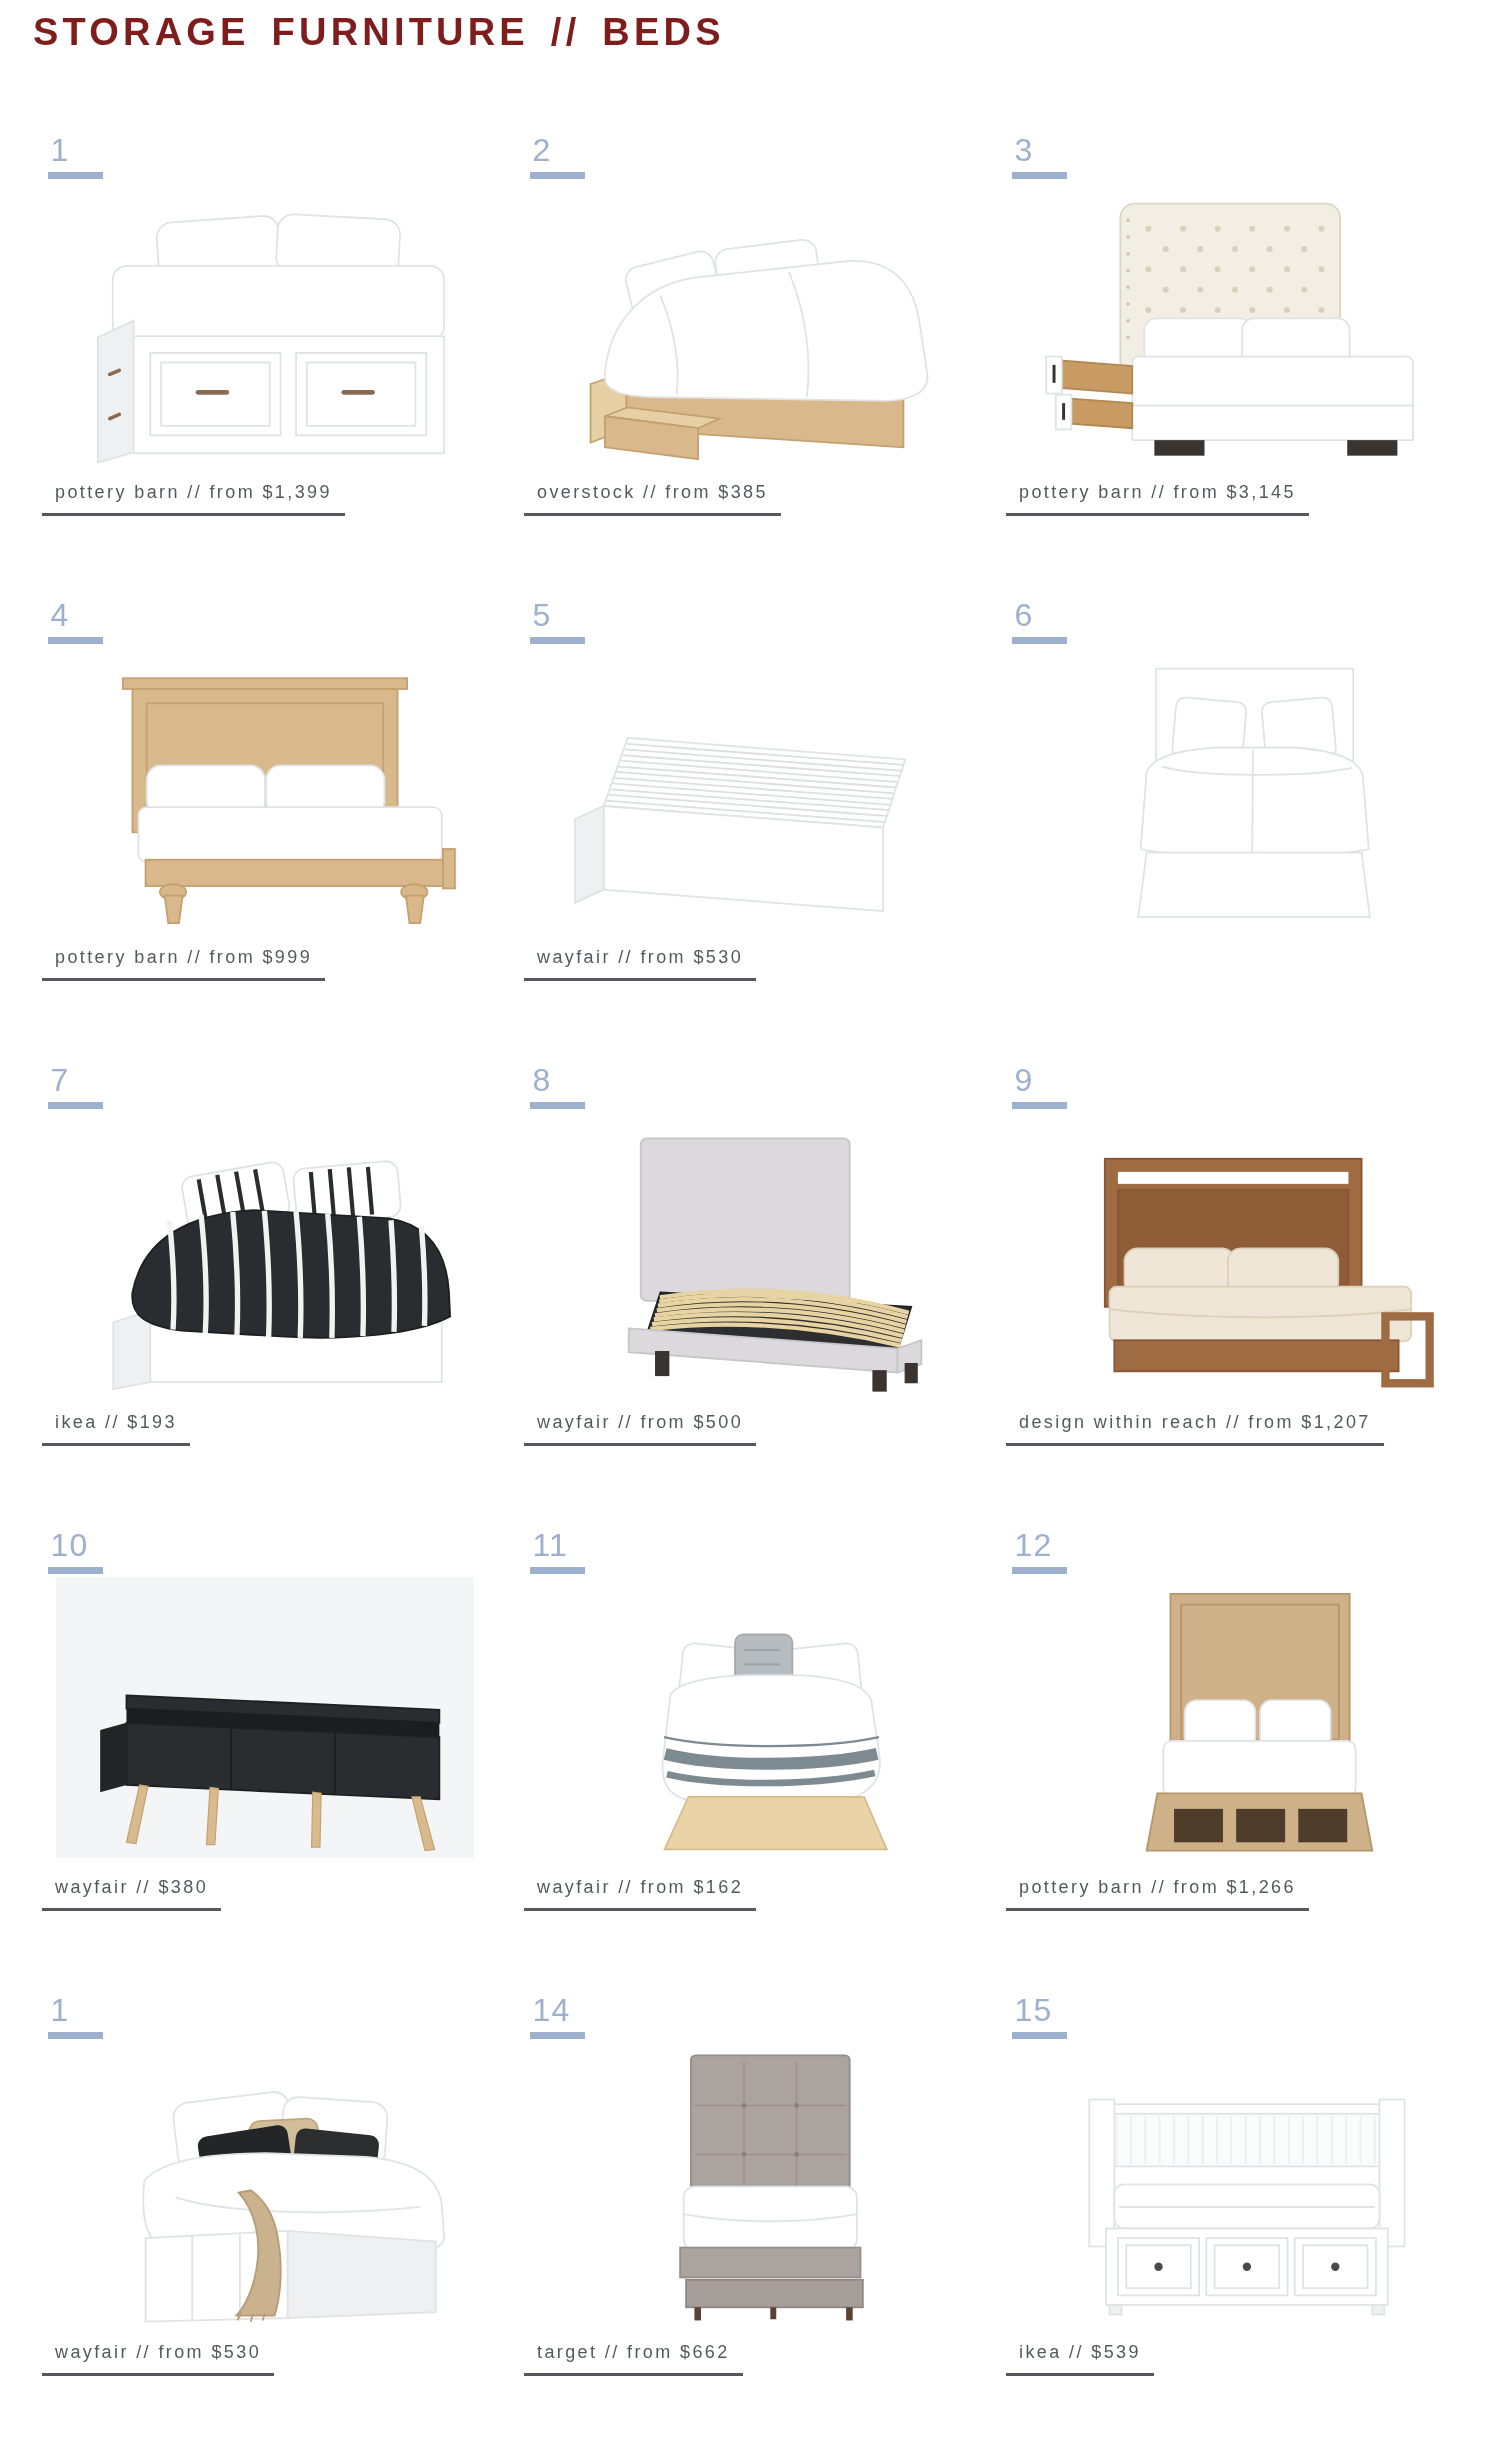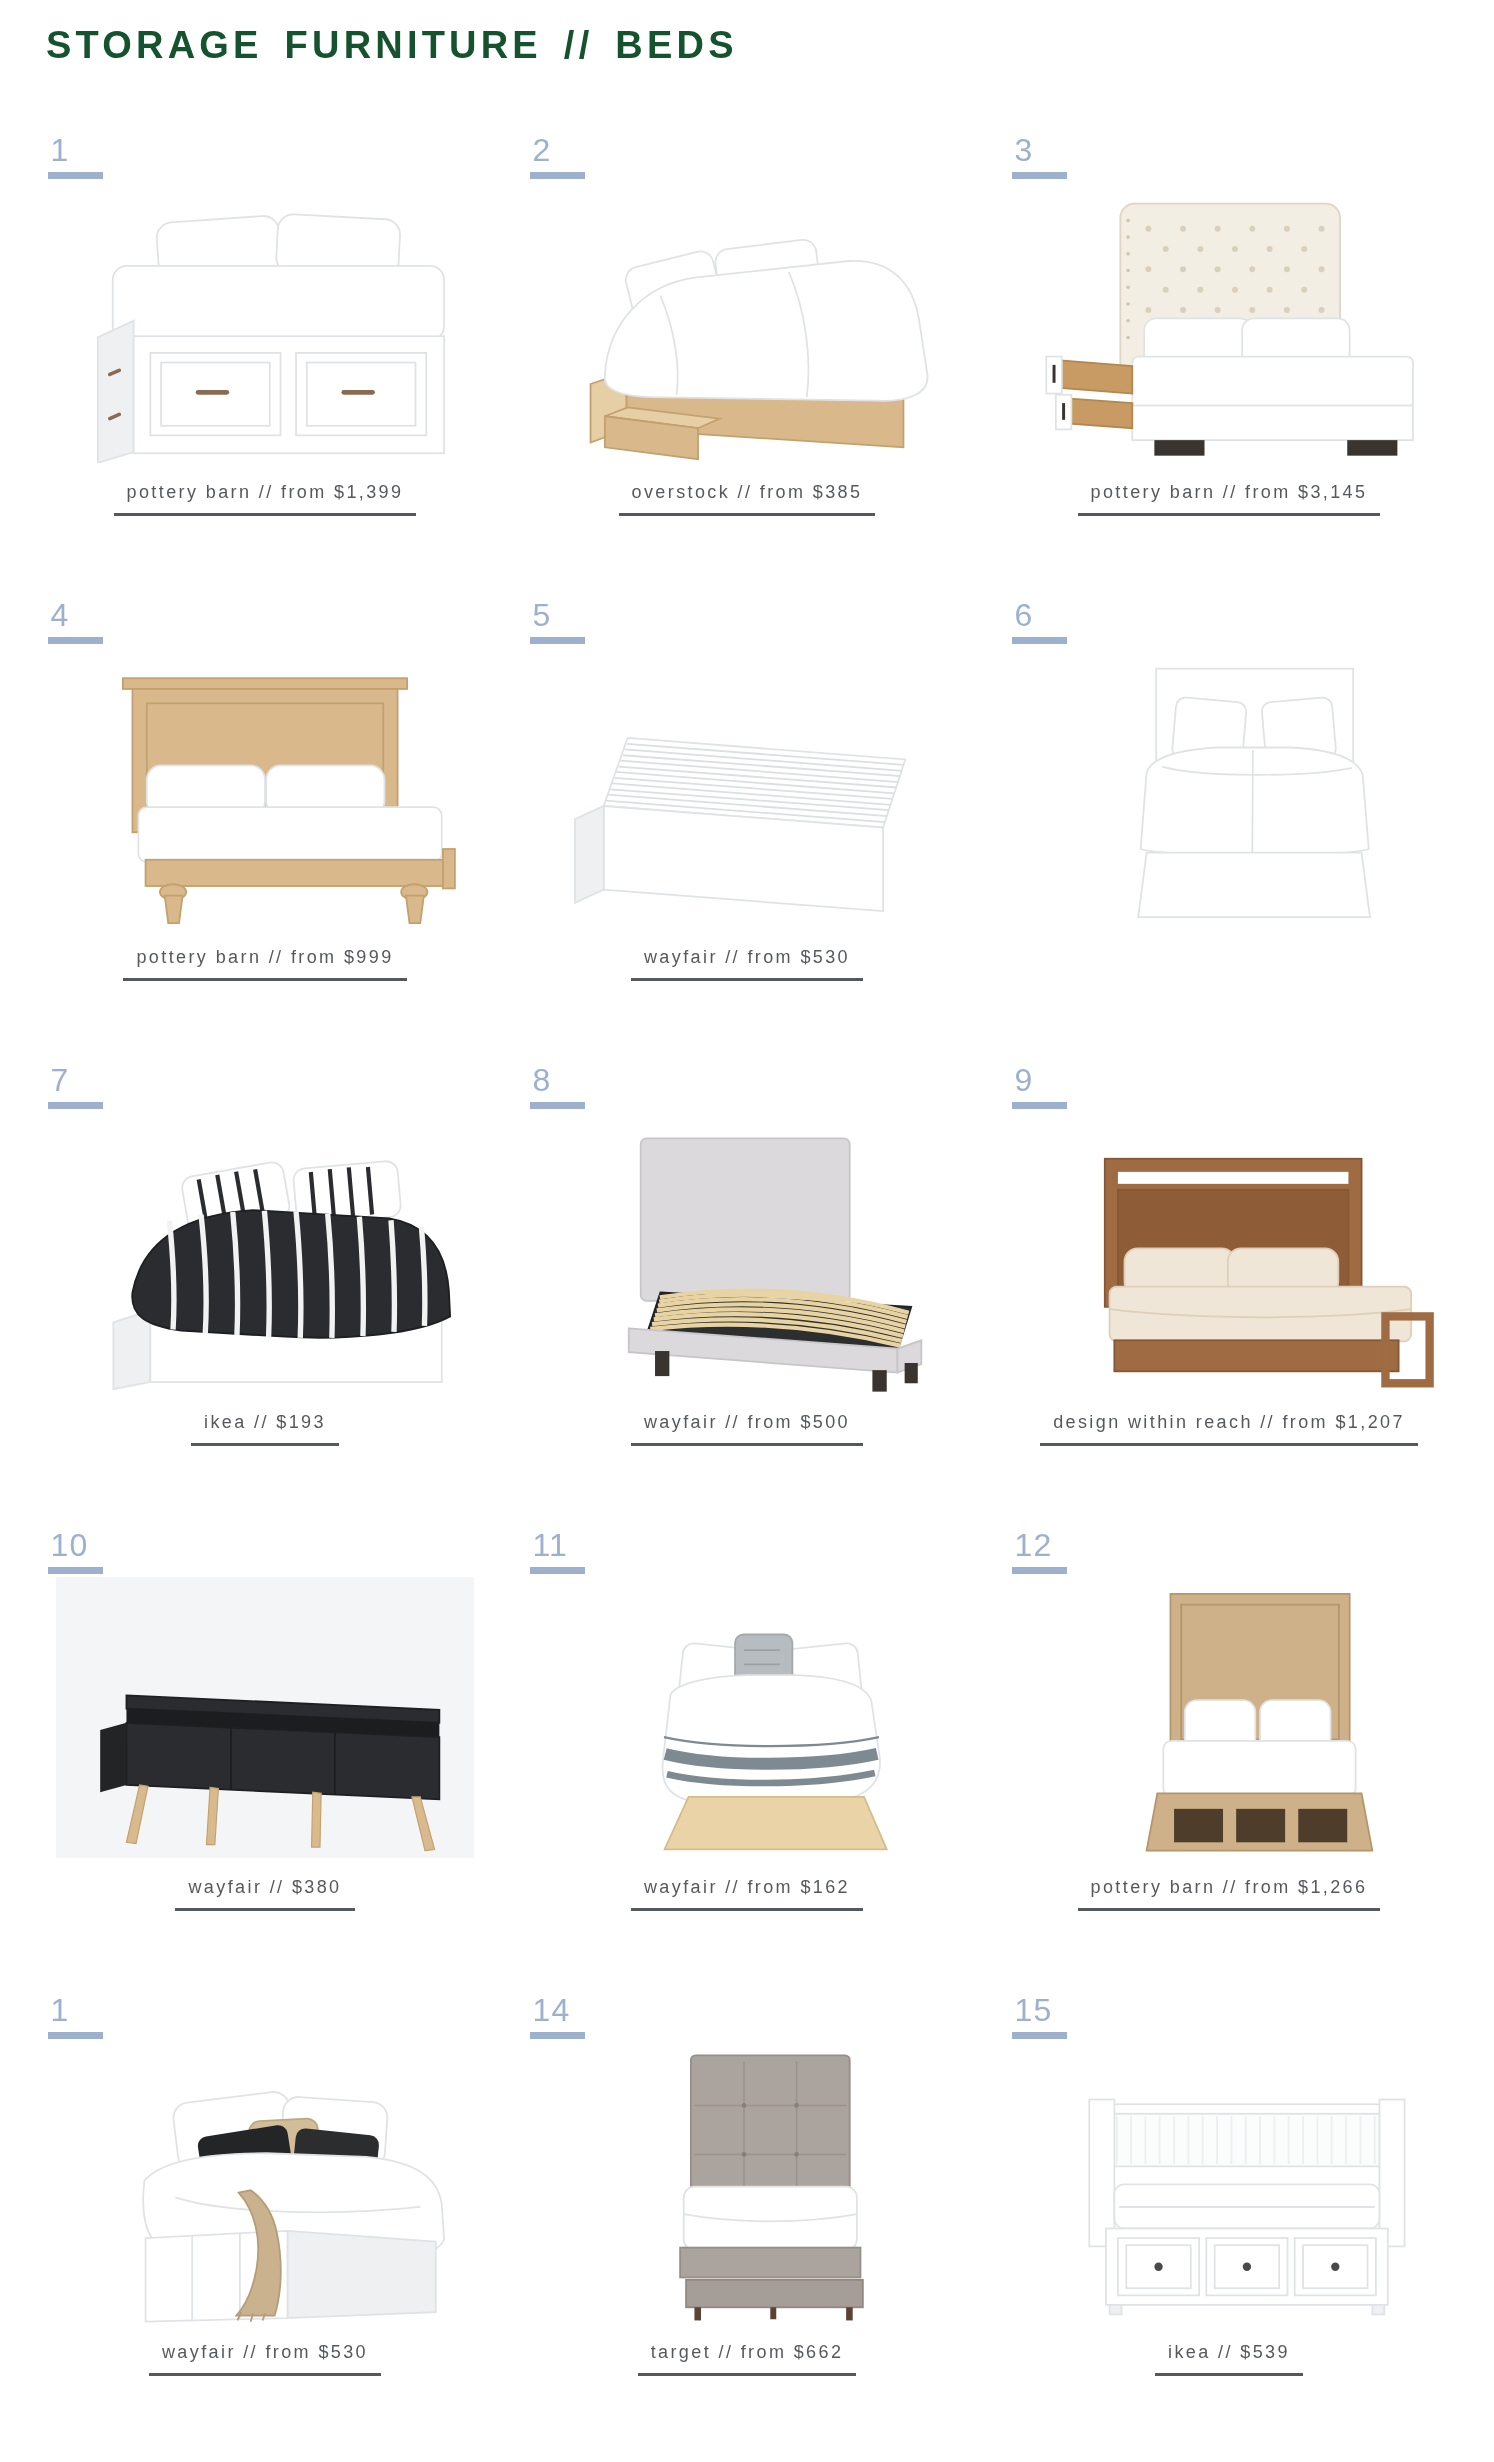--- a/index.html
+++ b/index.html
@@ -1,27 +1,27 @@
 <!DOCTYPE html>
 <html style="font-size:9.6px"><head>
 <meta charset="utf-8">
 <style>
   html,body{margin:0;padding:0;background:#fff;}
   body{width:1494px;height:2462px;position:relative;font-family:"Liberation Sans",sans-serif;overflow:hidden;}
   .page{position:absolute;inset:0;}
-  h1.title{position:absolute;left:33px;top:10.8px;margin:13px;font-size:38px;font-weight:700;
-           letter-spacing:4.2px;word-spacing:7.2px;color:#14532d;}
+  h1.title{position:absolute;left:33px;top:10.8px;margin:0;font-size:38px;font-weight:700;
+           letter-spacing:4.2px;word-spacing:7.2px;color:#7f1d1d;}
   .grid{position:absolute;left:24px;top:134px;width:1446px;display:grid;
         grid-template-columns:repeat(3,1fr);grid-auto-rows:465px;}
   figure.cell{margin:0;padding:0 18px;box-sizing:border-box;}
   .num{font-size:32px;font-weight:400;line-height:1;color:#9db0ce;margin-left:8.4px;letter-spacing:1.2px;}
   .num-rule{width:55px;height:6.6px;background:#9db0ce;margin:6px 0 0 6px;}
   .img-box{height:281px;margin-top:3.6px;display:flex;align-items:flex-end;justify-content:center;cursor:pointer;}
   svg.bed{display:block;}
-  .cap-row{text-align:center;margin-top:19px;}
+  .cap-row{margin-top:19px;}
   a.caption{display:inline-block;font-size:18px;letter-spacing:2.4px;color:#55595e;
             padding:0 13px 9.6px;border-bottom:3px solid #55595e;text-decoration:none;cursor:pointer;}
   
   .sw{fill:#fff;stroke:#e0e3e5;stroke-width:3;}
   .sg{fill:#eef0f2;stroke:#e0e3e5;stroke-width:3;}
   .ln{fill:none;stroke:#e0e3e5;stroke-width:3;}
   .lno{fill:none;stroke:#c2a173;stroke-width:3;}
   .oak{fill:#d9b98c;stroke:#c3a06e;stroke-width:3;}
   .oak2{fill:#e7cfa5;stroke:#c3a06e;stroke-width:3;}
   .oakleg{fill:#d9ba8e;stroke:#c3a271;stroke-width:2;}

